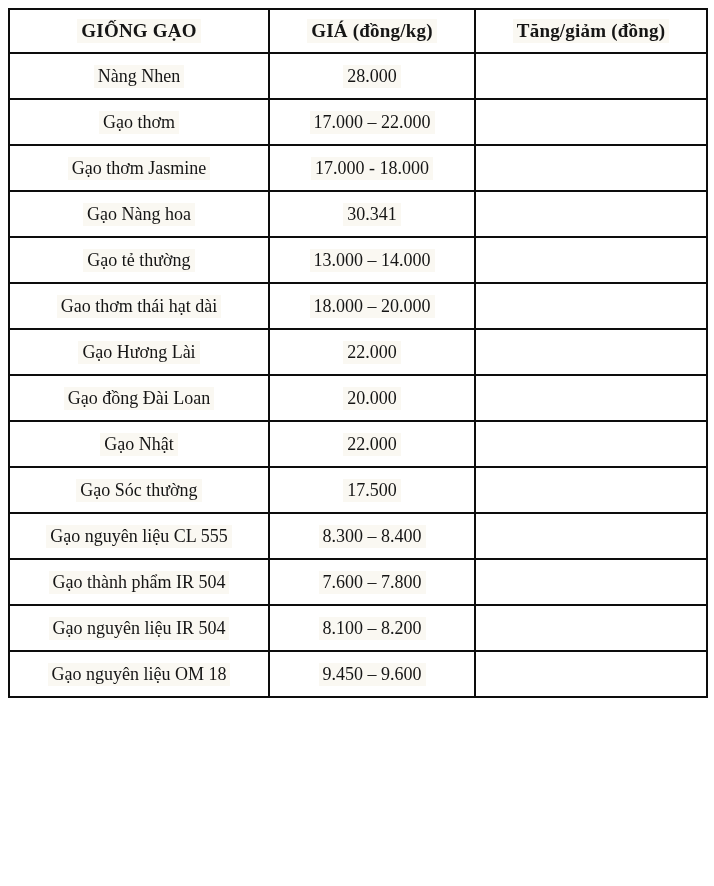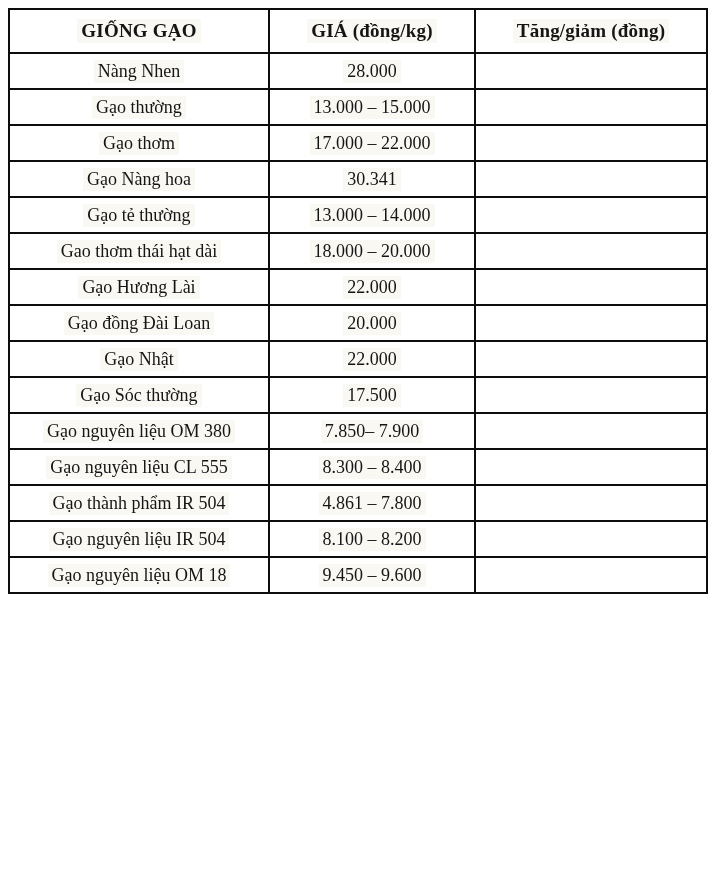--- a/index.html
+++ b/index.html
@@ -31,21 +31,21 @@
     padding: 0;
     overflow: hidden;
   }
   thead th {
     height: 44px;
     font-size: 19px;
     font-weight: bold;
     letter-spacing: 0.2px;
   }
   tbody td {
-    height: 36px;
+    height: 46px;
     font-size: 18px;
     font-weight: normal;
   }
   .hl {
     background: #faf8f2;
     padding: 1px 4px;
     display: inline-block;
   }
   thead .hl { background: #faf8f2; }
   
@@ -68,27 +68,27 @@
       <th><span class="hl">Tăng/giảm (đồng)</span></th>
     </tr>
   </thead>
   <tbody>
     <tr>
       <td class="c-name"><span class="hl">Nàng Nhen</span></td>
       <td class="c-price"><span class="hl">28.000</span></td>
       <td class="c-change"></td>
     </tr>
     <tr>
-      <td class="c-name"><span class="hl">Gạo thường</span></td>
-      <td class="c-price"><span class="hl">13.000 – 15.000</span></td>
+      <td class="c-name"><span class="hl">Gạo thơm</span></td>
+      <td class="c-price"><span class="hl">17.000 – 22.000</span></td>
       <td class="c-change"></td>
     </tr>
     <tr>
-      <td class="c-name"><span class="hl">Gạo thơm</span></td>
-      <td class="c-price"><span class="hl">17.000 – 22.000</span></td>
+      <td class="c-name"><span class="hl">Gạo thơm Jasmine</span></td>
+      <td class="c-price"><span class="hl">17.000 - 18.000</span></td>
       <td class="c-change"></td>
     </tr>
     <tr>
       <td class="c-name"><span class="hl">Gạo Nàng hoa</span></td>
       <td class="c-price"><span class="hl">30.341</span></td>
       <td class="c-change"></td>
     </tr>
     <tr>
       <td class="c-name"><span class="hl">Gạo tẻ thường</span></td>
       <td class="c-price"><span class="hl">13.000 – 14.000</span></td>
@@ -113,32 +113,27 @@
       <td class="c-name"><span class="hl">Gạo Nhật</span></td>
       <td class="c-price"><span class="hl">22.000</span></td>
       <td class="c-change"></td>
     </tr>
     <tr>
       <td class="c-name"><span class="hl">Gạo Sóc thường</span></td>
       <td class="c-price"><span class="hl">17.500</span></td>
       <td class="c-change"></td>
     </tr>
     <tr>
-      <td class="c-name"><span class="hl">Gạo nguyên liệu OM 380</span></td>
-      <td class="c-price"><span class="hl">7.850– 7.900</span></td>
-      <td class="c-change"></td>
-    </tr>
-    <tr>
       <td class="c-name"><span class="hl">Gạo nguyên liệu CL 555</span></td>
       <td class="c-price"><span class="hl">8.300 – 8.400</span></td>
       <td class="c-change"></td>
     </tr>
     <tr>
       <td class="c-name"><span class="hl">Gạo thành phẩm IR 504</span></td>
-      <td class="c-price"><span class="hl">4.861 – 7.800</span></td>
+      <td class="c-price"><span class="hl">7.600 – 7.800</span></td>
       <td class="c-change"></td>
     </tr>
     <tr>
       <td class="c-name"><span class="hl">Gạo nguyên liệu IR 504</span></td>
       <td class="c-price"><span class="hl">8.100 – 8.200</span></td>
       <td class="c-change"></td>
     </tr>
     <tr>
       <td class="c-name"><span class="hl">Gạo nguyên liệu OM 18</span></td>
       <td class="c-price"><span class="hl">9.450 – 9.600</span></td>

